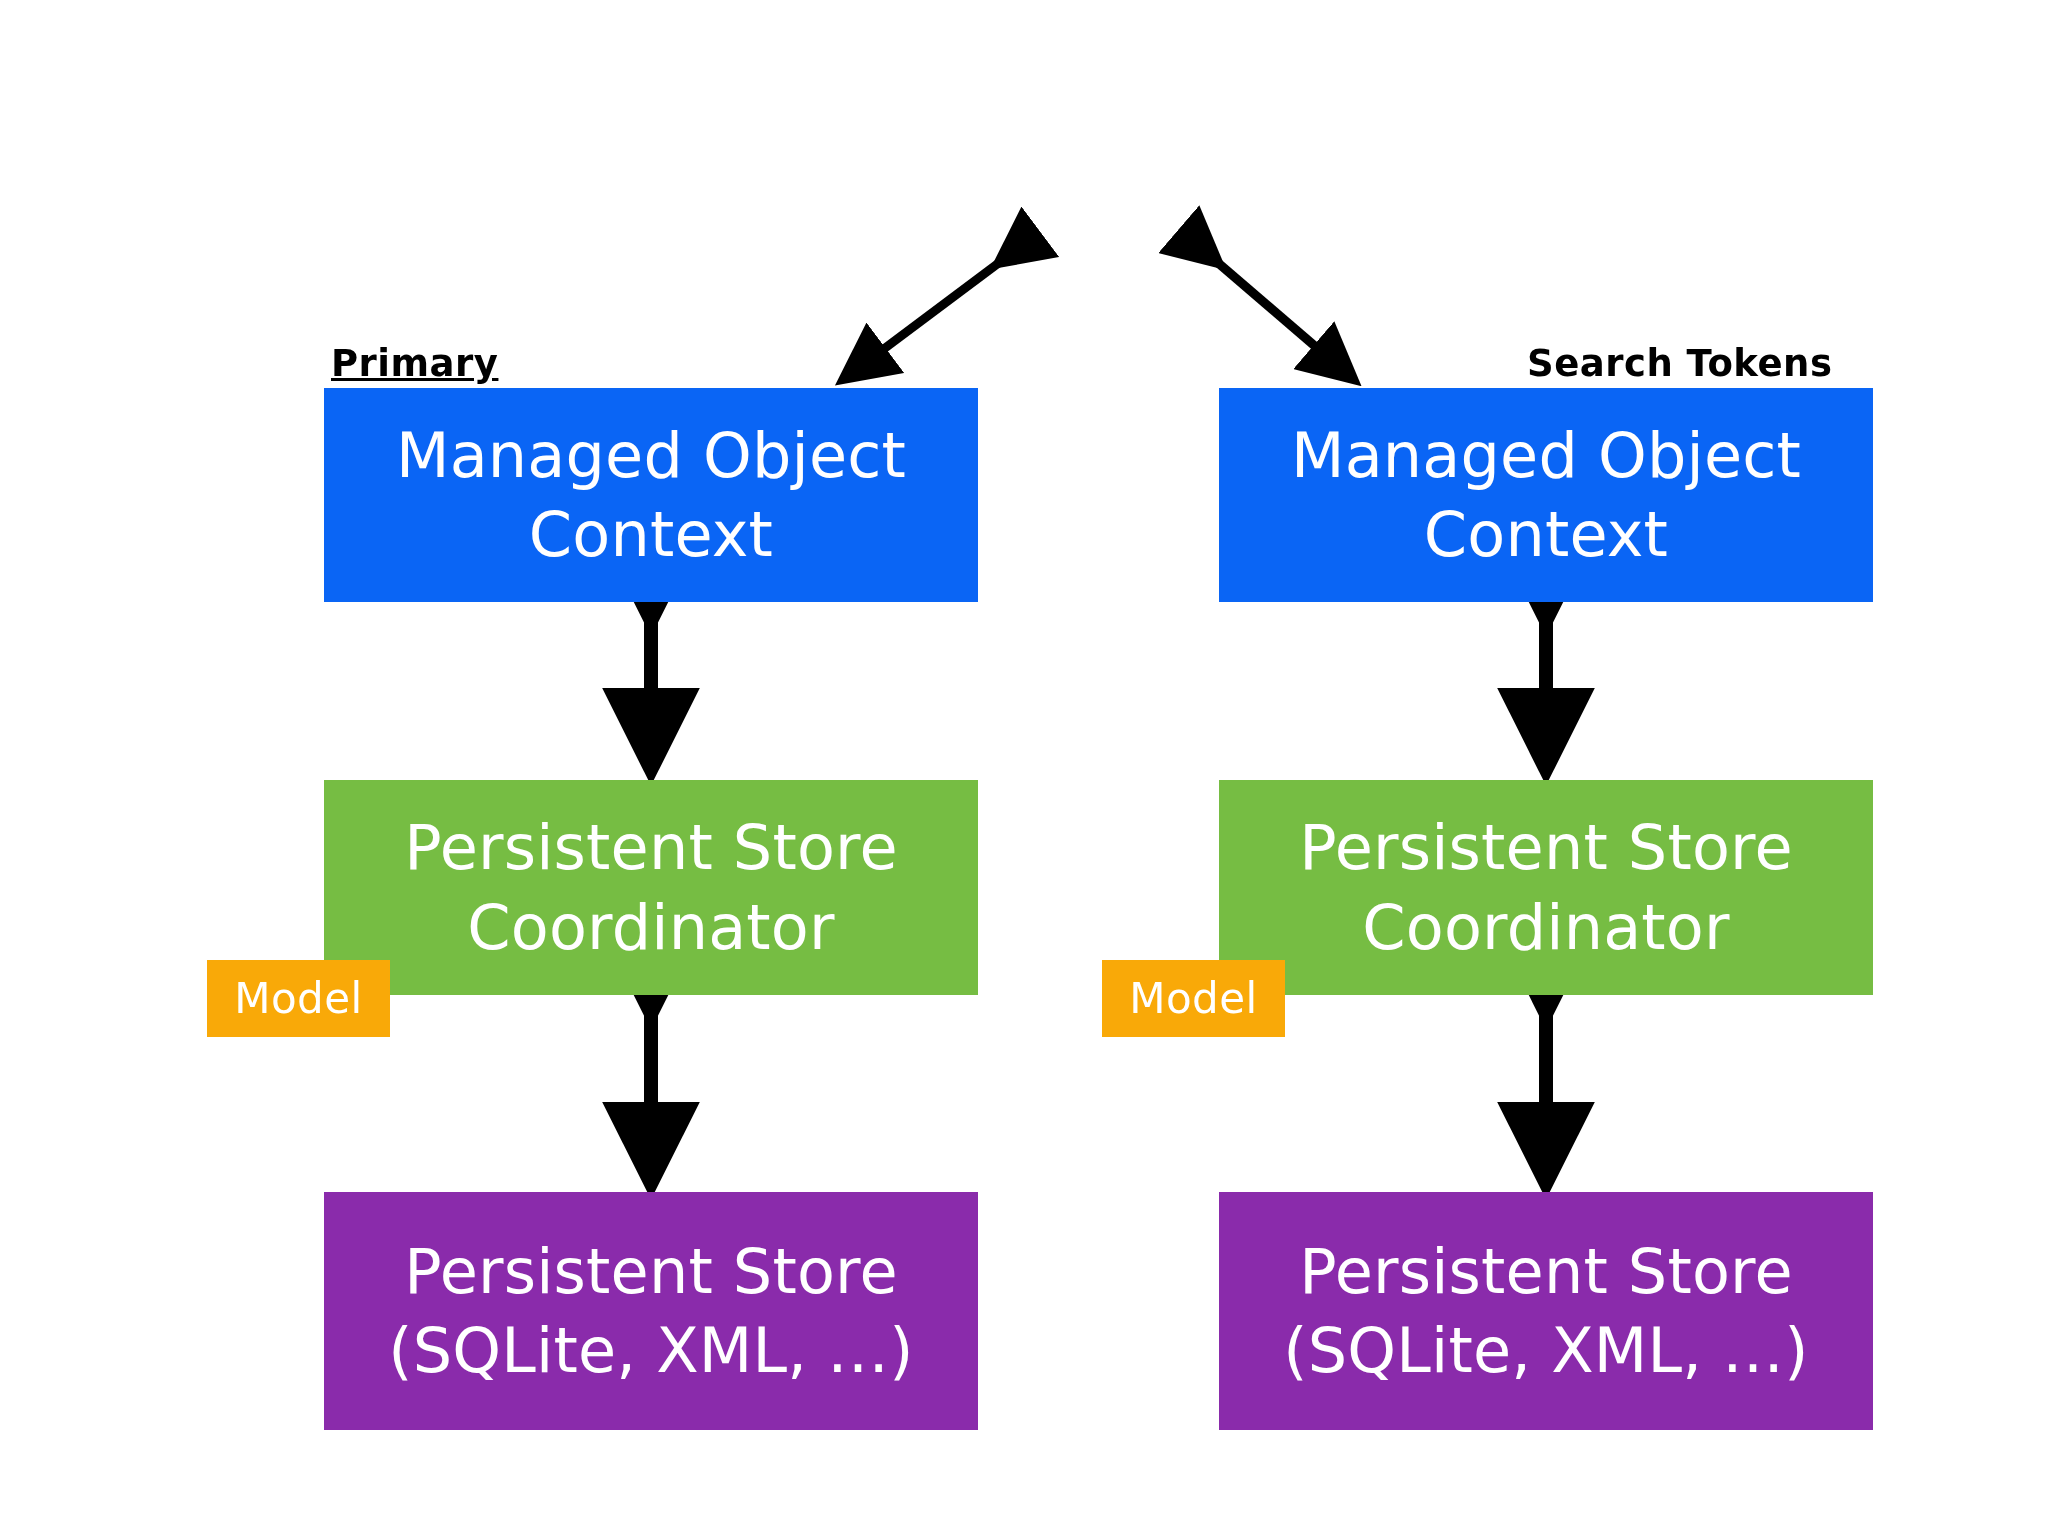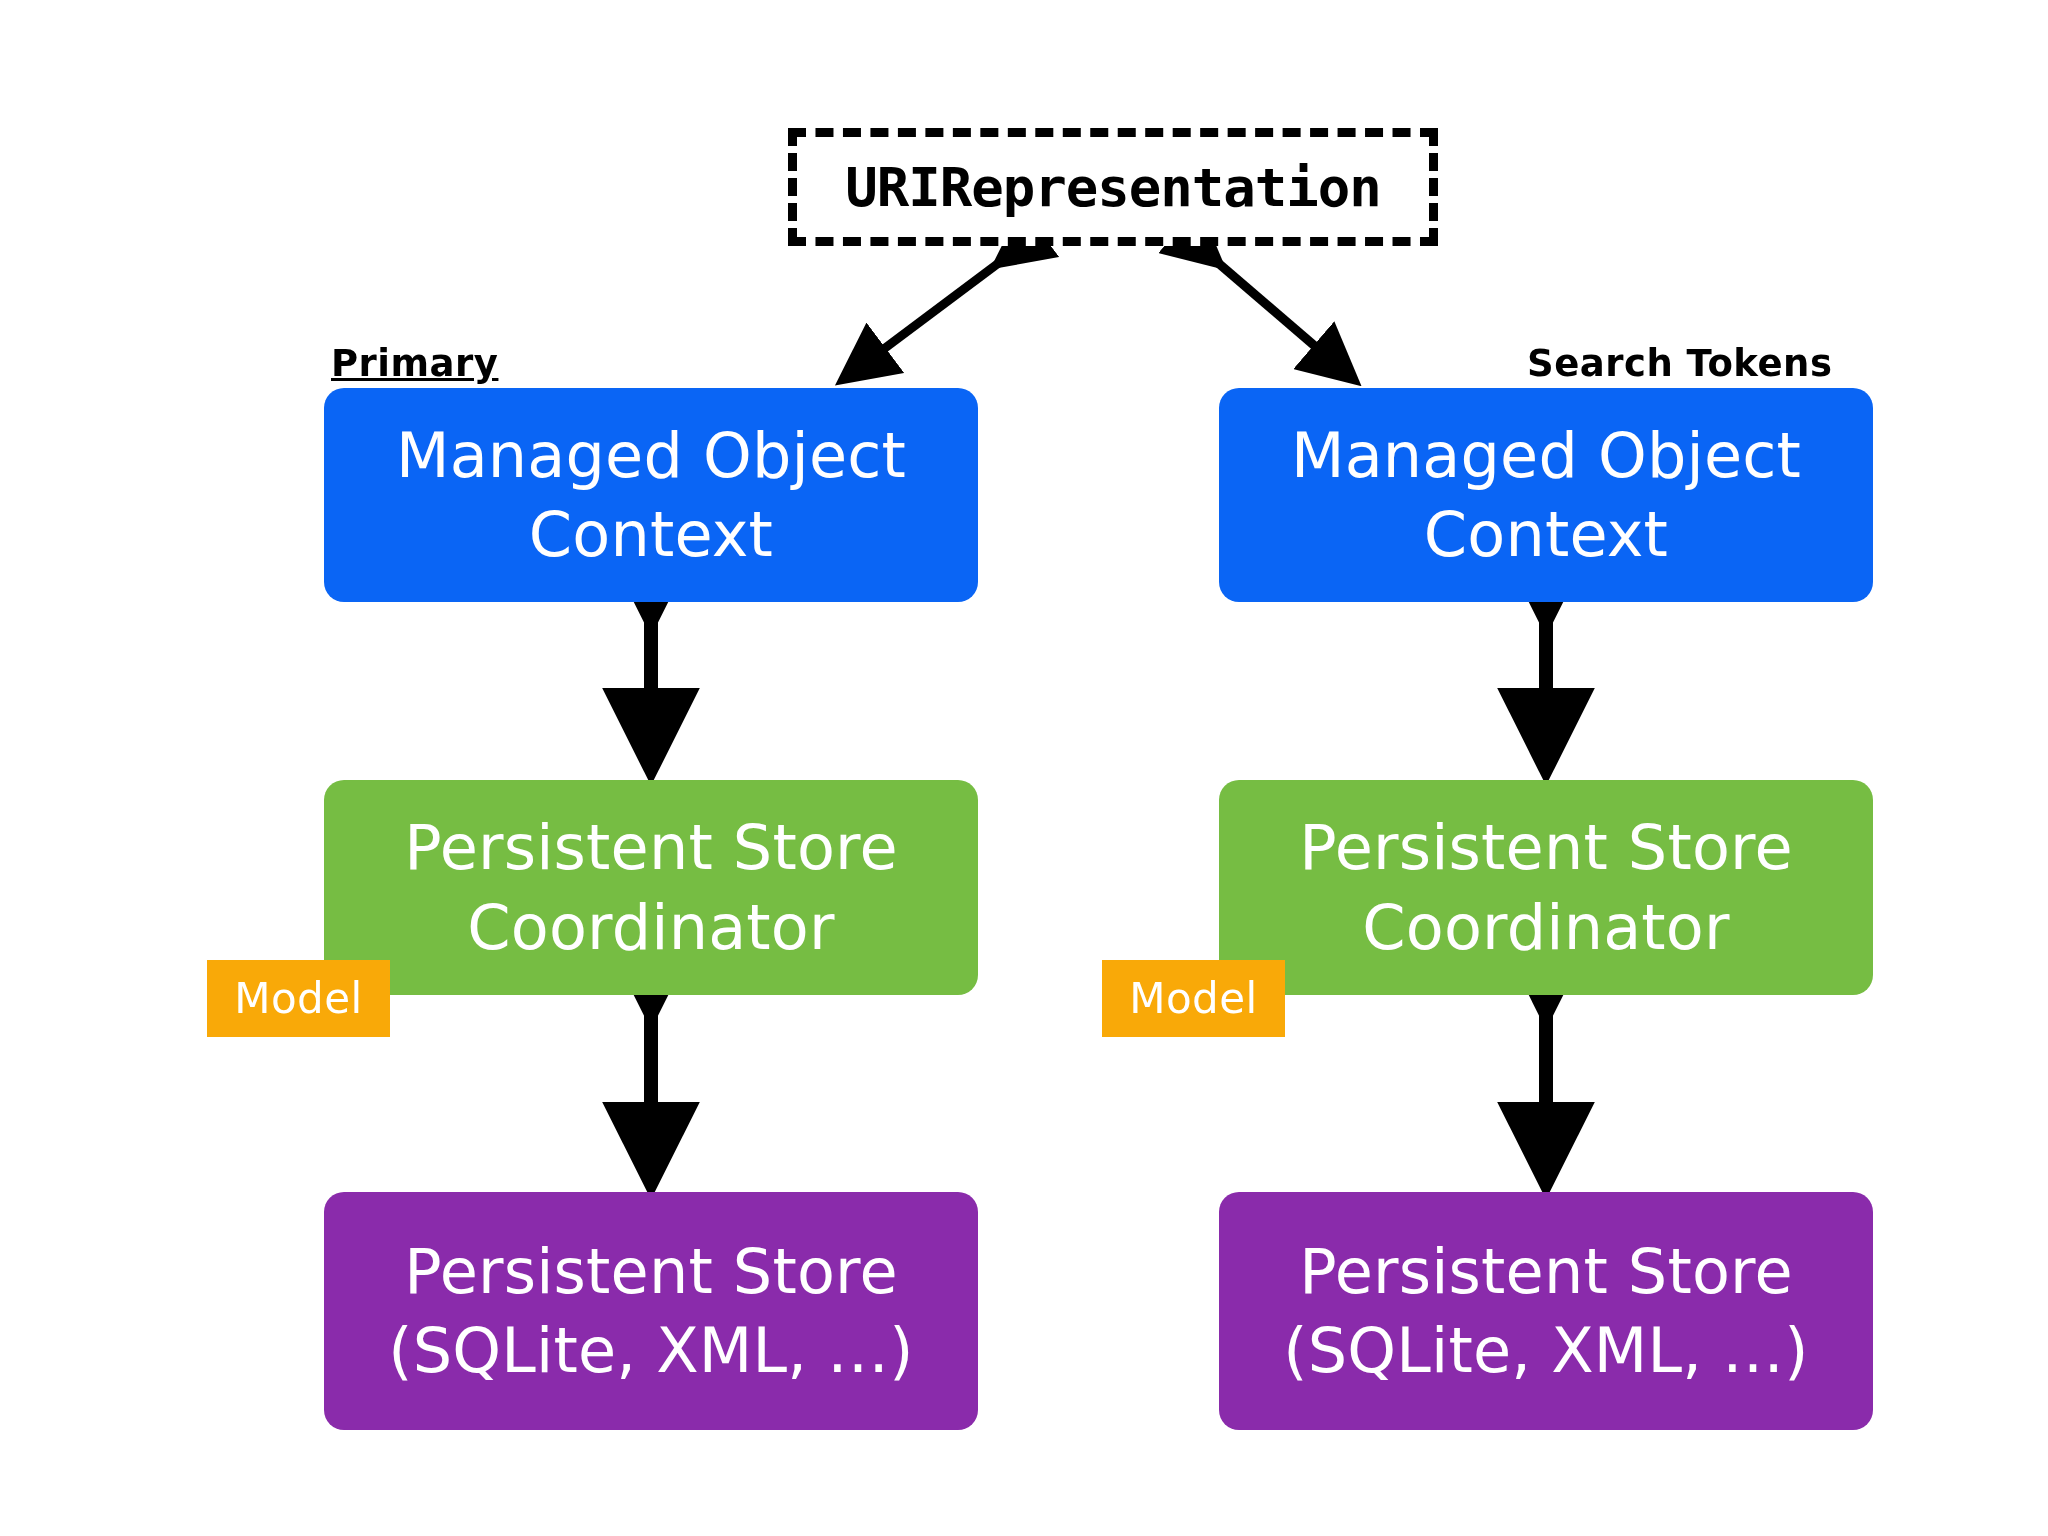--- a/index.html
+++ b/index.html
@@ -21,21 +21,20 @@
     display: flex;
     flex-direction: column;
     align-items: center;
     justify-content: center;
     text-align: center;
     color: #ffffff;
     font-family: "DejaVu Sans", sans-serif;
     font-size: 62px;
     line-height: 1.28;
     letter-spacing: 0.2px;
-    border-radius: 20px;
   }
   .node .line { display: block; white-space: nowrap; }
 
   
   .uri-node {
     position: absolute;
     box-sizing: border-box;
     display: flex;
     align-items: center;
     justify-content: center;
@@ -101,23 +100,20 @@
 
     <line x1="651" y1="617" x2="651" y2="766" stroke="#000000" stroke-width="14" marker-start="url(#ah)" marker-end="url(#ah)"></line>
 
     <line x1="651" y1="1010" x2="651" y2="1180" stroke="#000000" stroke-width="14" marker-start="url(#ah)" marker-end="url(#ah)"></line>
 
     <line x1="1546" y1="617" x2="1546" y2="766" stroke="#000000" stroke-width="14" marker-start="url(#ah)" marker-end="url(#ah)"></line>
 
     <line x1="1546" y1="1010" x2="1546" y2="1180" stroke="#000000" stroke-width="14" marker-start="url(#ah)" marker-end="url(#ah)"></line>
   </svg>
 
-  <div class="uri-node" style="left:788px; top:128px; width:650px; height:118px;">
-    <span>URIRepresentation</span>
-  </div>
 
   <div class="caption" style="left:331px; top:342px;text-decoration:underline;">
     <span>Primary</span>
   </div>
 
   <div class="caption" style="left:1492px; top:342px;margin-left:35px;">
     <span>Search Tokens</span>
   </div>
 
   <div class="node" style="left:324px; top:388px; width:654px; height:214px; background:#0a65f5;">

